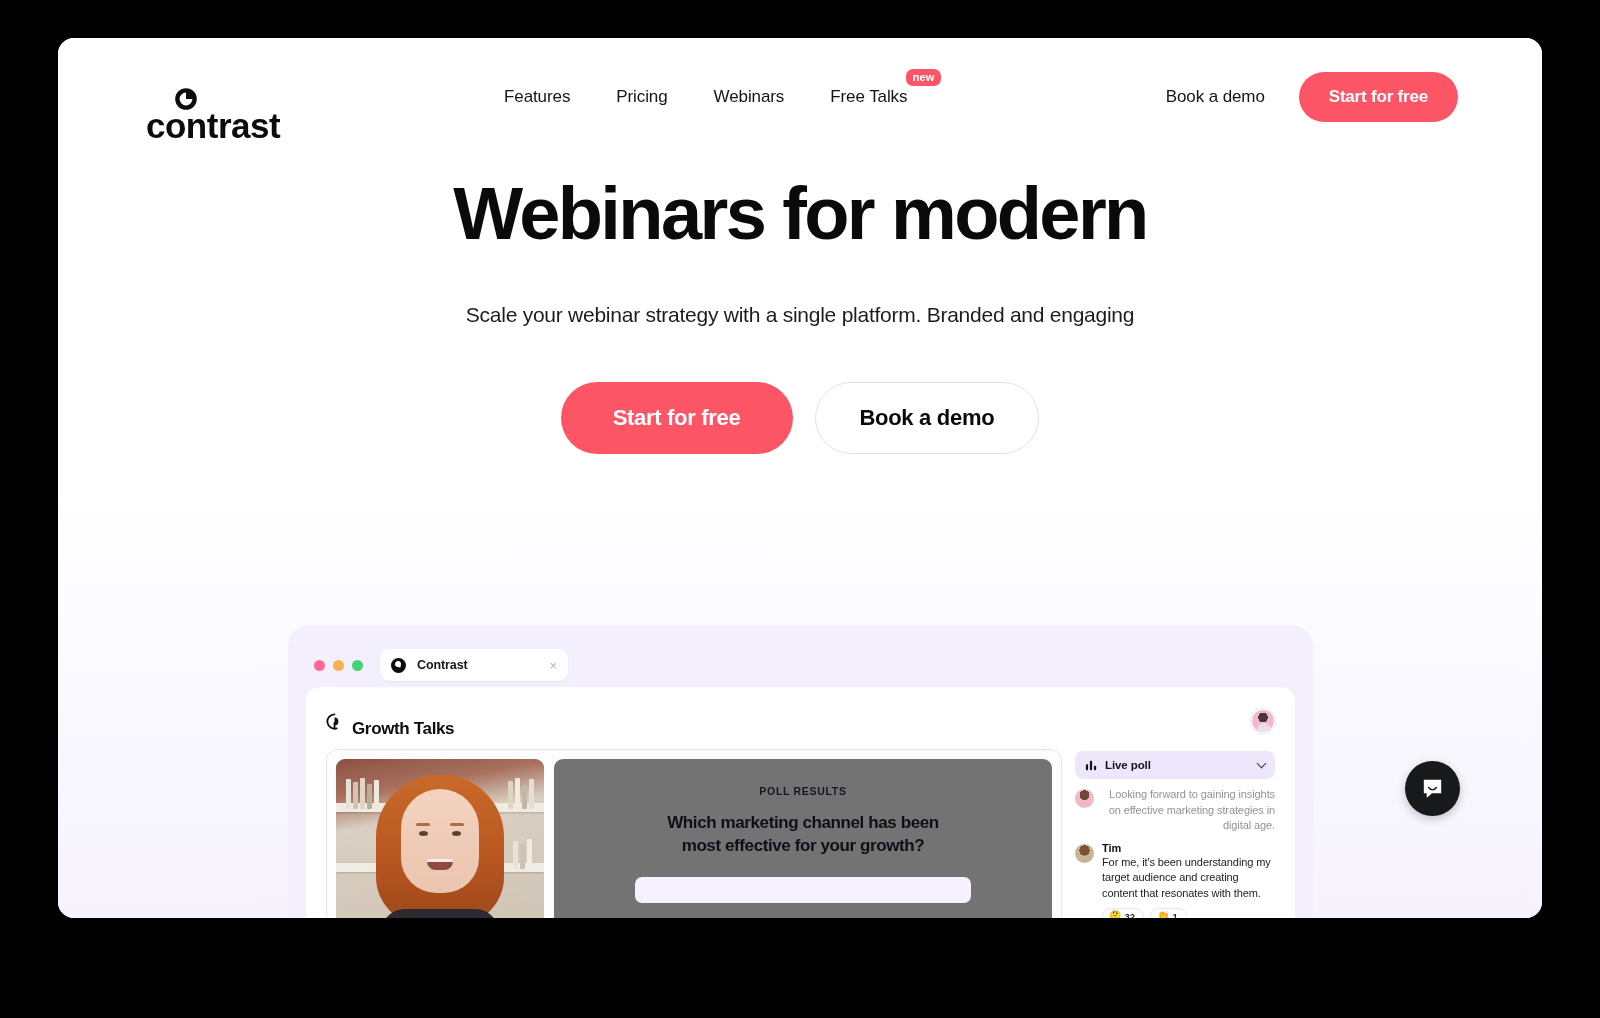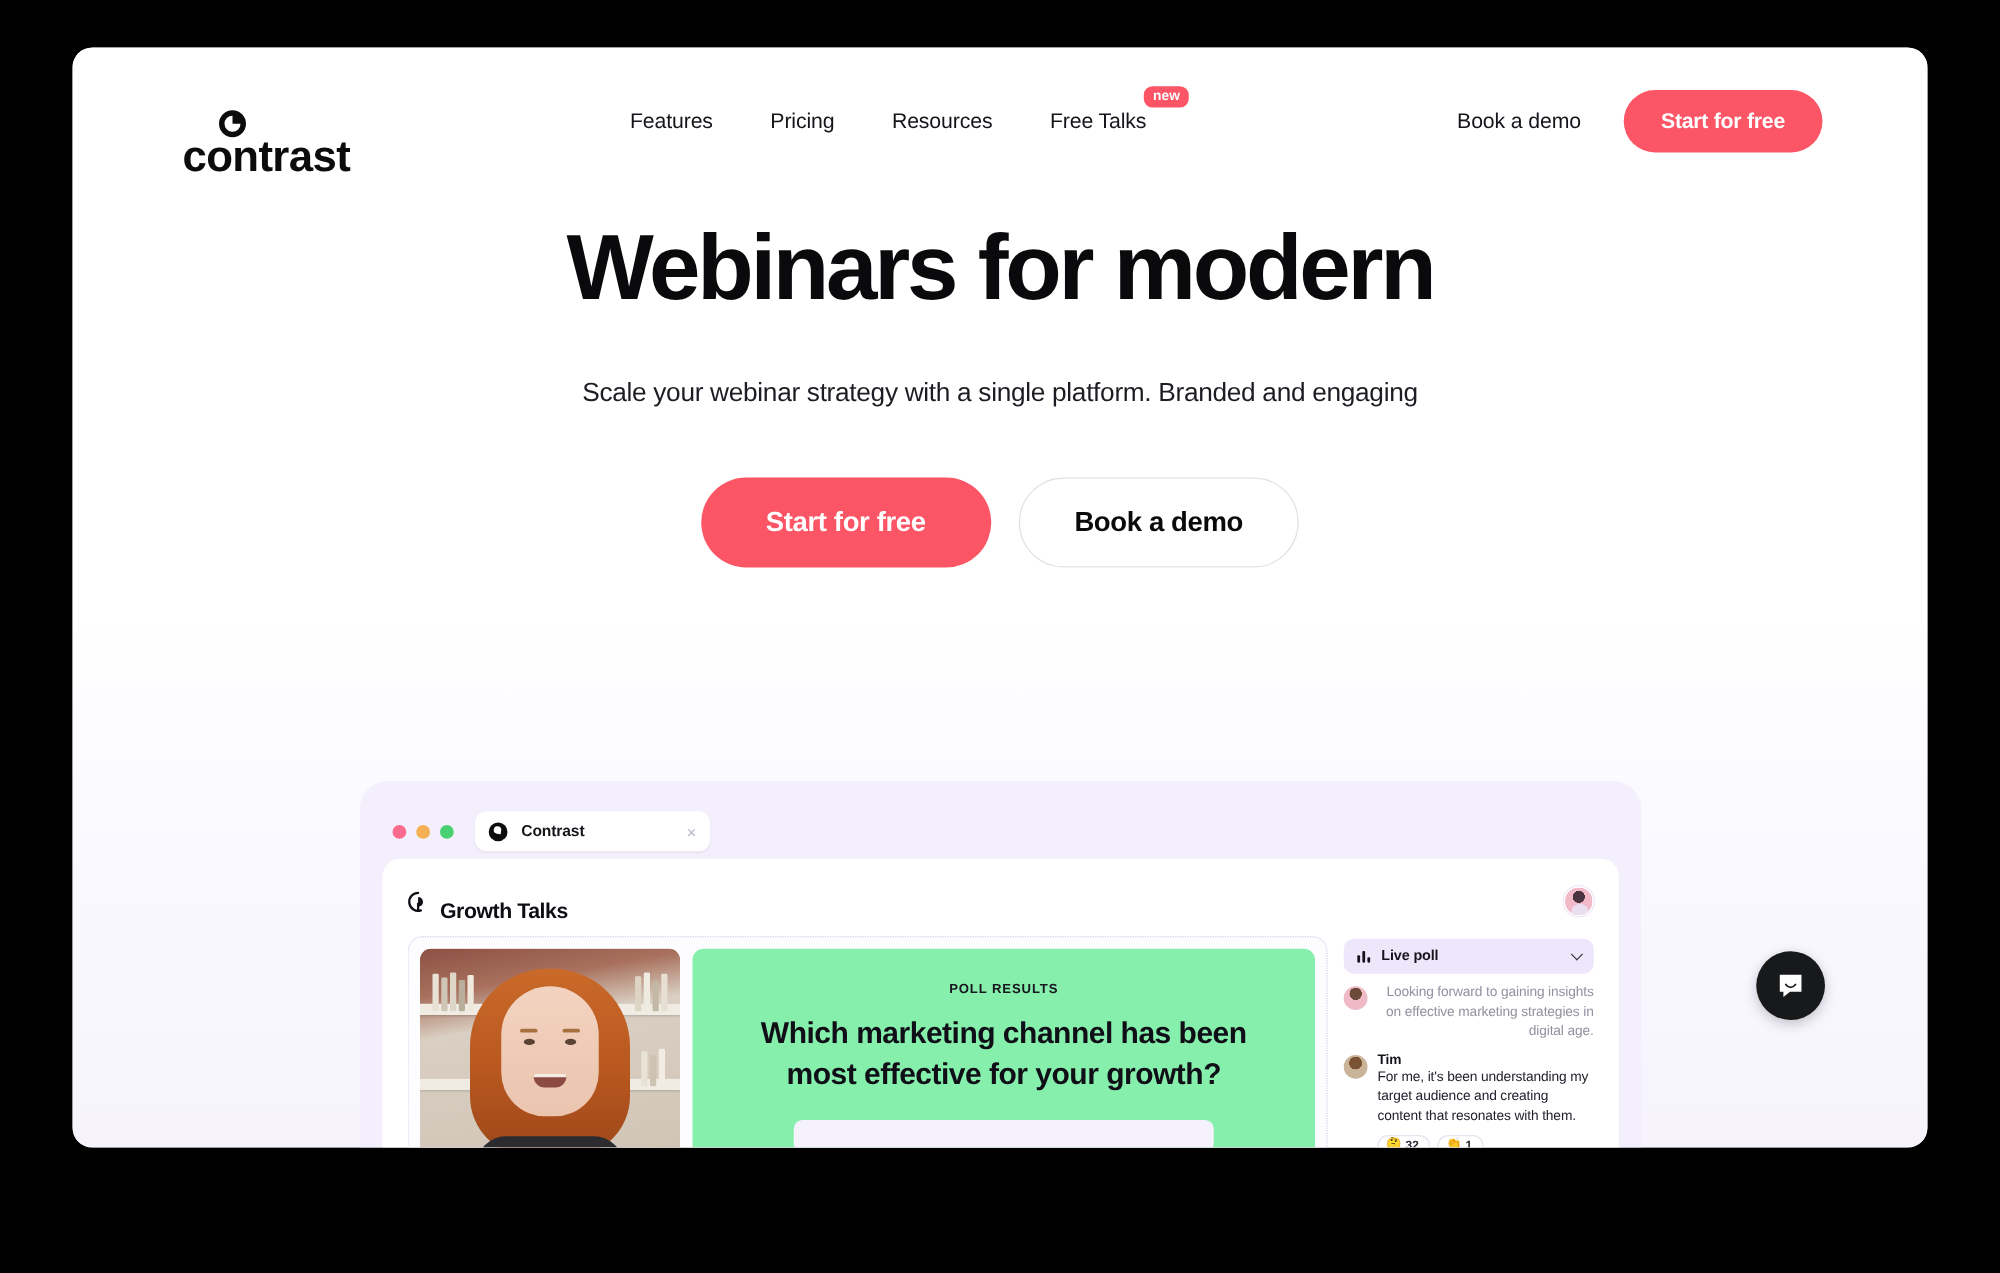--- a/index.html
+++ b/index.html
@@ -346,34 +346,34 @@
     border-top: 3px solid #f6ece6;
   }
   .sv-body {
     position: absolute; left: 50%; transform: translateX(-50%);
     bottom: 0; width: 118px; height: 30px;
     background: #2b2b30; border-radius: 24px 24px 0 0;
   }
 
   .poll-card {
     flex: 1;
-    background: #86efac;
+    background: #737373;
     border-radius: 9px;
     padding: 26px 22px 16px;
     text-align: center;
   }
   .poll-label {
     font-size: 10.5px;
     font-weight: 700;
     letter-spacing: 0.7px;
     color: #18161f;
     margin-bottom: 14px;
   }
   .poll-question {
-    font-size: 24px;
+    font-size: 17px;
     font-weight: 700;
     line-height: 1.36;
     color: #100e17;
     letter-spacing: -0.4px;
   }
   .poll-bar {
     margin: 20px auto 0;
     width: 74%;
     height: 26px;
     background: #f5f1fd;
@@ -463,21 +463,21 @@
               <circle cx="40" cy="21" r="8.6" fill="none" stroke="#0c0c0c" stroke-width="4.4"></circle>
               <path d="M40 13.5 A7.5 7.5 0 0 1 47.5 21 L40 21 Z" fill="#0c0c0c"></path>
             </svg>
           </span>
           <span class="logo-text" style="position:absolute;left:88px;top:70px;">contrast</span>
         </a>
 
         <nav class="main-nav">
           <span class="nav-item">Features</span>
           <span class="nav-item">Pricing</span>
-          <span class="nav-item">Resources</span>
+          <span class="nav-item">Webinars</span>
           <span class="nav-item">
             <span>Free Talks</span>
             <span class="nav-badge">new</span>
           </span>
         </nav>
 
         <div class="header-actions">
           <span class="header-link">Book a demo</span>
           <button class="btn-primary">Start for free</button>
         </div>

